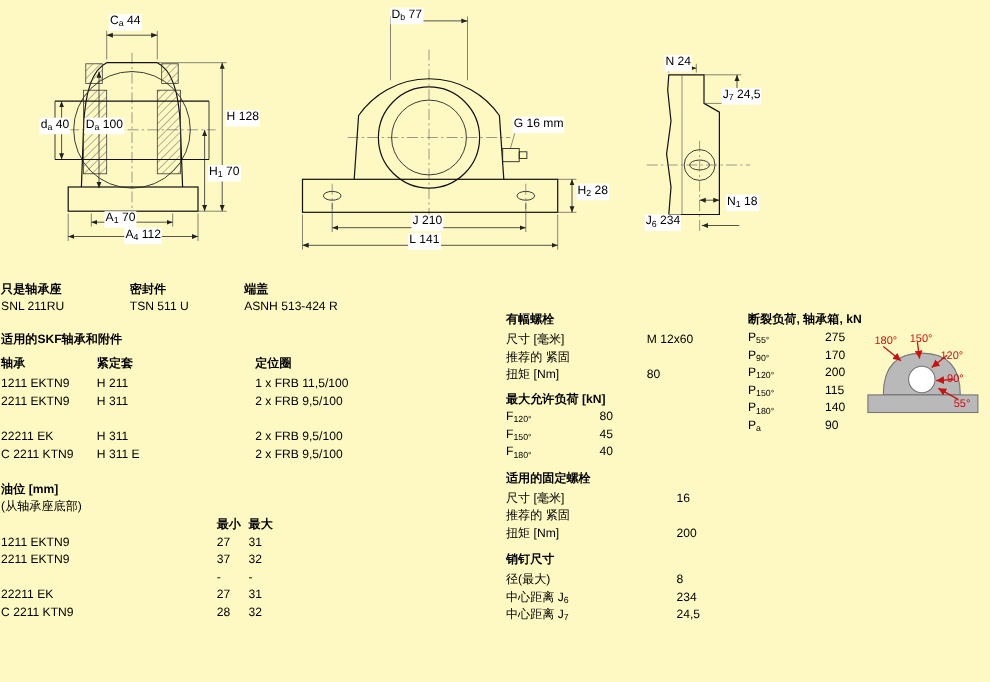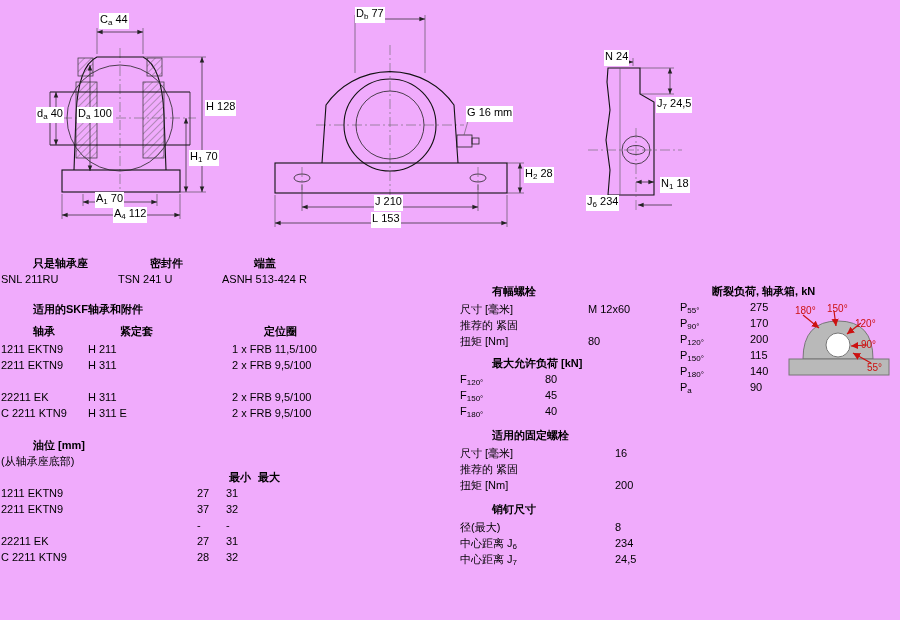--- a/index.html
+++ b/index.html
@@ -1,20 +1,20 @@
 <!DOCTYPE html>
 <html><head>
 <meta charset="utf-8">
 <style>
   * { margin:0; padding:0; box-sizing:border-box; }
   html,body { width:900px; height:620px; }
   body { font-family:"Liberation Sans","DejaVu Sans",sans-serif; font-size:11px; color:#000; background:#fff; }
-  .page { position:relative; width:900px; height:620px; background:#f0abfc; overflow:hidden; }
+  .page { position:relative; width:900px; height:620px; background:#fef9c3; overflow:hidden; }
   .t { position:absolute; white-space:nowrap; line-height:13px; }
-  .b { font-weight:bold;padding-left:32px; }
+  .b { font-weight:bold; }
   .dim { position:absolute; white-space:nowrap; background:#fff; padding:0 1px; line-height:12px; }
   .ang { position:absolute; white-space:nowrap; color:#cc1111; font-size:10px; line-height:11px; }
   sub { font-size:8px; vertical-align:-2px; }
   svg.draw { position:absolute; }
   .ol  { fill:none; stroke:#111; stroke-width:1.1; }
   .ol2 { fill:none; stroke:#222; stroke-width:0.8; }
   .thin{ fill:none; stroke:#555; stroke-width:0.6; }
   .cl  { fill:none; stroke:#666; stroke-width:0.6; stroke-dasharray:10 3 2 3; }
   .ext { stroke:#444; stroke-width:0.6; }
   .dl  { fill:none; stroke:#222; stroke-width:0.7; }
@@ -149,38 +149,38 @@
   <span class="dim" style="left:77px;top:107px"><span>D</span><sub>a</sub> <span>100</span></span>
   <span class="dim" style="left:205px;top:100px"><span>H</span><sub></sub> <span>128</span></span>
   <span class="dim" style="left:189px;top:150px"><span>H</span><sub>1</sub> <span>70</span></span>
   <span class="dim" style="left:95px;top:192px"><span>A</span><sub>1</sub> <span>70</span></span>
   <span class="dim" style="left:113px;top:207px"><span>A</span><sub>4</sub> <span>112</span></span>
 
   <span class="dim" style="left:355px;top:7px"><span>D</span><sub>b</sub> <span>77</span></span>
   <span class="dim" style="left:466px;top:106px"><span>G</span><sub></sub> <span>16 mm</span></span>
   <span class="dim" style="left:524px;top:167px"><span>H</span><sub>2</sub> <span>28</span></span>
   <span class="dim" style="left:374px;top:195px"><span>J</span><sub></sub> <span>210</span></span>
-  <span class="dim" style="left:371px;top:212px"><span>L</span><sub></sub> <span>153</span></span>
+  <span class="dim" style="left:371px;top:212px"><span>L</span><sub></sub> <span>141</span></span>
 
   <span class="dim" style="left:604px;top:50px"><span>N</span><sub></sub> <span>24</span></span>
-  <span class="dim" style="left:656px;top:97px"><span>J</span><sub>7</sub> <span>24,5</span></span>
+  <span class="dim" style="left:656px;top:80px"><span>J</span><sub>7</sub> <span>24,5</span></span>
   <span class="dim" style="left:660px;top:177px"><span>N</span><sub>1</sub> <span>18</span></span>
   <span class="dim" style="left:586px;top:195px"><span>J</span><sub>6</sub> <span>234</span></span>
 
   <span class="ang" style="left:795px;top:305px">180°</span>
   <span class="ang" style="left:827px;top:303px">150°</span>
   <span class="ang" style="left:855px;top:318px">120°</span>
   <span class="ang" style="left:861px;top:339px">90°</span>
   <span class="ang" style="left:867px;top:362px">55°</span>
 
   <span class="t b" style="left:1px;top:257px">只是轴承座</span>
   <span class="t b" style="left:118px;top:257px">密封件</span>
   <span class="t b" style="left:222px;top:257px">端盖</span>
   <span class="t" style="left:1px;top:273px">SNL 211RU</span>
-  <span class="t" style="left:118px;top:273px">TSN 241 U</span>
+  <span class="t" style="left:118px;top:273px">TSN 511 U</span>
   <span class="t" style="left:222px;top:273px">ASNH 513-424 R</span>
 
   <span class="t b" style="left:1px;top:303px">适用的SKF轴承和附件</span>
   <span class="t b" style="left:1px;top:325px">轴承</span>
   <span class="t b" style="left:88px;top:325px">紧定套</span>
   <span class="t b" style="left:232px;top:325px">定位圈</span>
 
   <span class="t" style="left:1px;top:343px">1211 EKTN9</span>
   <span class="t" style="left:88px;top:343px">H 211</span>
   <span class="t" style="left:232px;top:343px">1 x FRB 11,5/100</span>

